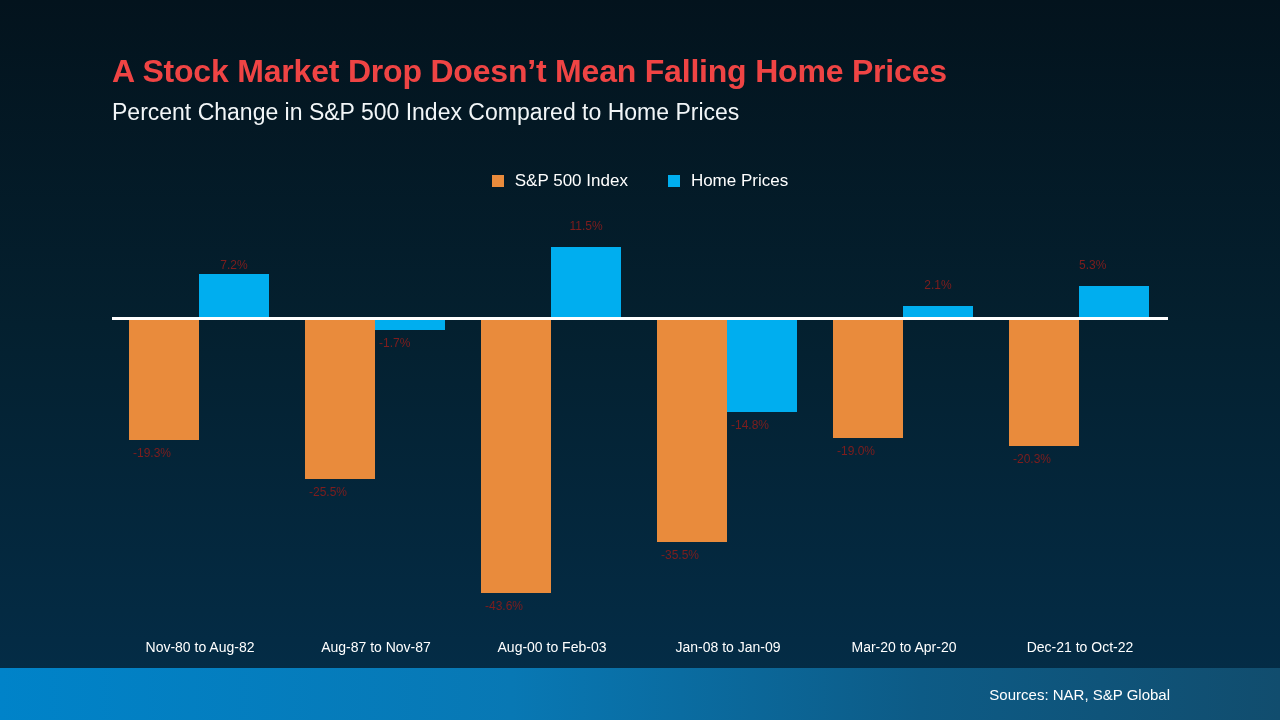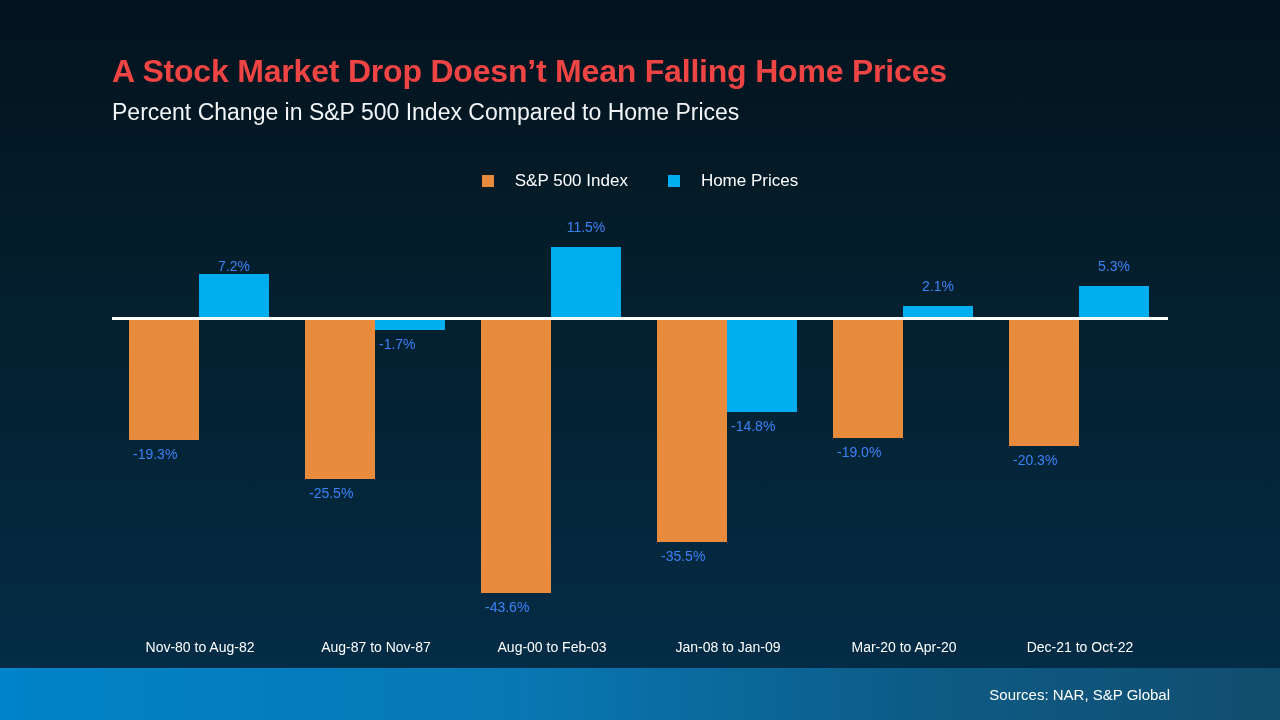--- a/index.html
+++ b/index.html
@@ -21,40 +21,40 @@
   #chart-subtitle {
     font-size:23px; font-weight:normal; color:#f2f6f8;
     margin-top:9px; line-height:1.2;
   }
 
   
   #legend {
     position:absolute; top:172px; left:0; width:1280px;
     display:flex; justify-content:center; align-items:center; gap:40px;
   }
-  .legend-item { display:flex; align-items:center; gap:21px; }
+  .legend-item { display:flex; align-items:center; gap:11px; }
   .legend-swatch { width:12px; height:12px; display:block; }
   .legend-label { font-size:17px; color:#ffffff; line-height:1; }
 
   
   #plot {
     position:absolute; left:0; top:0; width:1280px; height:668px;
   }
   #zero-line {
     position:absolute; left:112px; top:317px; width:1056px; height:3px;
     background:#ffffff; z-index:5;
   }
   .bar-group { position:absolute; top:0; width:142px; height:668px; }
   .bar {
     position:absolute; width:70px;
   }
   .bar.series-sp { left:0; }
   .bar.series-home { left:70px; }
   .bar-label {
-    position:absolute; font-size:14px; color:#3b82f6;
+    position:absolute; font-size:12px; color:#7f1d1d;
     white-space:nowrap; line-height:1;
   }
   .cat-label {
     position:absolute; top:640px; width:142px; text-align:center;
     font-size:14px; color:#ffffff; white-space:nowrap; line-height:1;
   }
 
   
   #footer {
     position:absolute; left:0; top:668px; width:1280px; height:52px;
@@ -119,20 +119,20 @@
       <div class="bar series-sp" style="background: rgb(233, 139, 60); height: 119.32px; top: 319px;"></div>
       <div class="bar-label" style="top: 445.32px; left: 4px; text-align: left;">-19.0%</div>
       <div class="bar series-home" style="background: rgb(0, 174, 239); height: 13.188px; top: 305.812px;"></div>
       <div class="bar-label" style="top: 278.812px; left: 70px; width: 70px; text-align: center;">2.1%</div>
       <div class="cat-label">Mar-20 to Apr-20</div>
     </div>
     <div class="bar-group" style="left: 1009px;">
       <div class="bar series-sp" style="background: rgb(233, 139, 60); height: 127.484px; top: 319px;"></div>
       <div class="bar-label" style="top: 453.484px; left: 4px; text-align: left;">-20.3%</div>
       <div class="bar series-home" style="background: rgb(0, 174, 239); height: 33.284px; top: 285.716px;"></div>
-      <div class="bar-label" style="top: 258.716px; left: 70px; width: 70px; text-align: center;">5.3%</div>
+      <div class="bar-label" style="top: 258.716px; left: 70px; width: 70px; text-align: left;">5.3%</div>
       <div class="cat-label">Dec-21 to Oct-22</div>
     </div>
   </div>
 
 <div id="footer">
   <div id="footer-source">Sources: NAR, S&amp;P Global</div>
 </div>
 
 </body></html>

